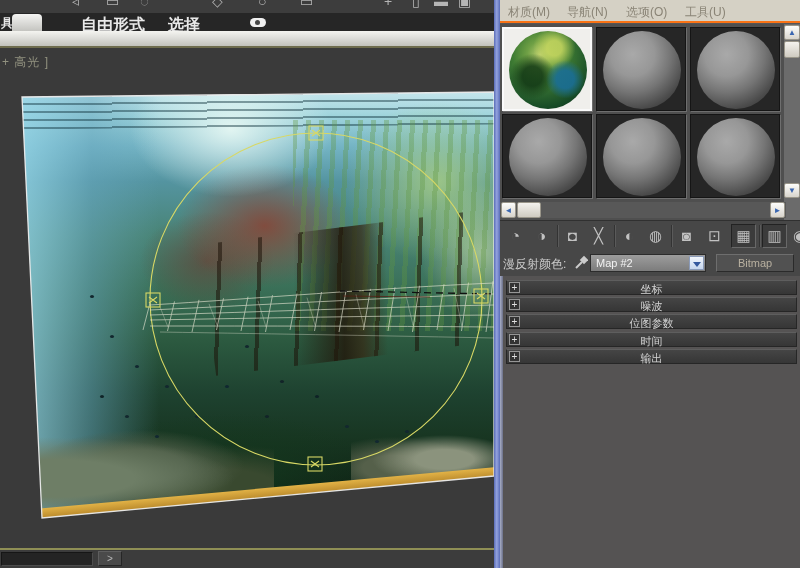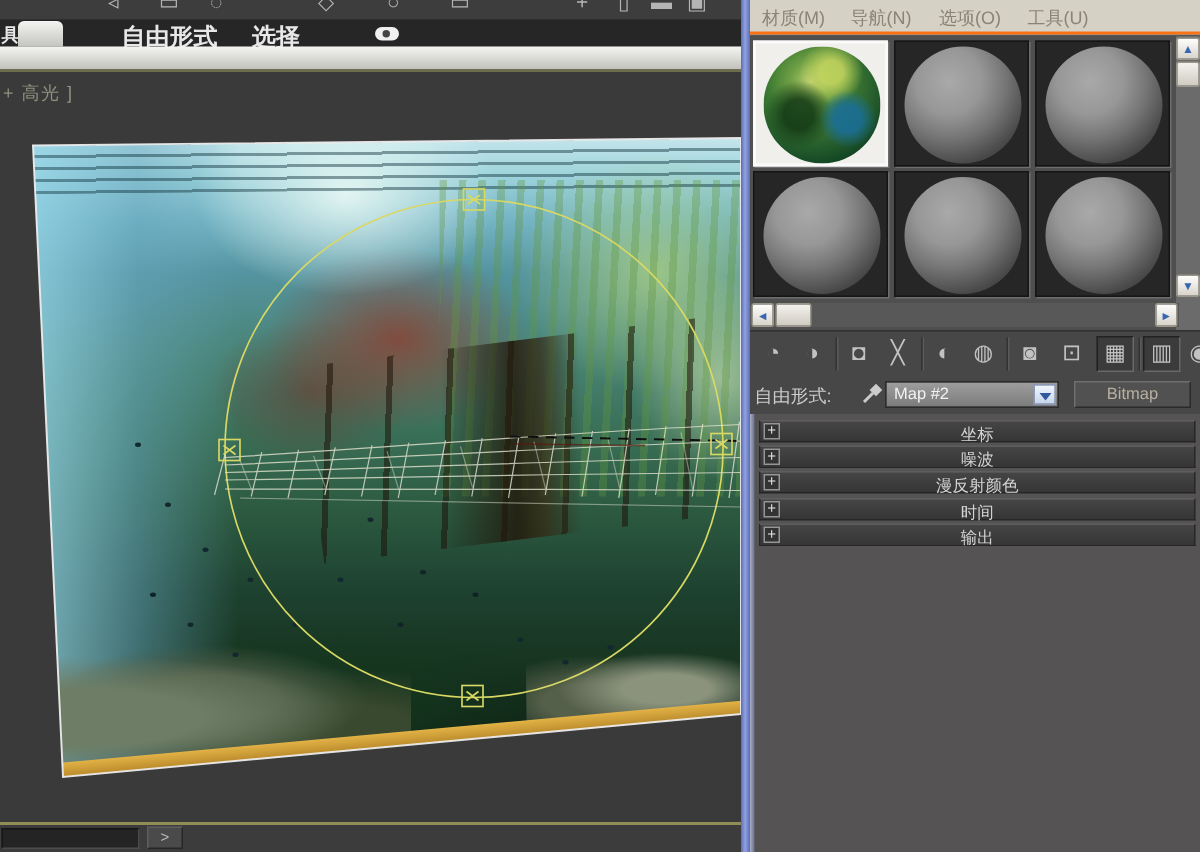--- a/index.html
+++ b/index.html
@@ -299,21 +299,21 @@
       <div class="me-sep" style="left:171px"></div>
       <span class="me-tool" style="left:174px">◙</span>
       <span class="me-tool" style="left:202px">⊡</span>
       <span class="me-tool pressed" style="left:231px">▦</span>
       <div class="me-sep" style="left:259px"></div>
       <span class="me-tool pressed" style="left:262px">▥</span>
       <span class="me-tool" style="left:287px">◉</span>
     </div>
 
     <div class="diffuse-row">
-      <span class="diffuse-label">自由形式:</span>
+      <span class="diffuse-label">漫反射颜色:</span>
       <svg class="dropper" width="14" height="16">
         <path d="M2,14 L8,8" stroke="#cccccc" stroke-width="2" fill="none"></path>
         <rect x="7" y="3" width="6" height="6" fill="#cccccc" transform="rotate(45 10 6)"></rect>
       </svg>
       <div class="combo">
         <span class="combo-text">Map #2</span>
         <div class="combo-btn"></div>
       </div>
       <div class="bitmap-btn">Bitmap</div>
     </div>
@@ -323,21 +323,21 @@
       <div class="rollout" style="top:4px">
         <div class="plus">+</div>
         <div class="title">坐标</div>
       </div>
       <div class="rollout" style="top:21px">
         <div class="plus">+</div>
         <div class="title">噪波</div>
       </div>
       <div class="rollout" style="top:38px">
         <div class="plus">+</div>
-        <div class="title">漫反射颜色</div>
+        <div class="title">位图参数</div>
       </div>
       <div class="rollout" style="top:56px">
         <div class="plus">+</div>
         <div class="title">时间</div>
       </div>
       <div class="rollout" style="top:73px">
         <div class="plus">+</div>
         <div class="title">输出</div>
       </div>
     </div>

